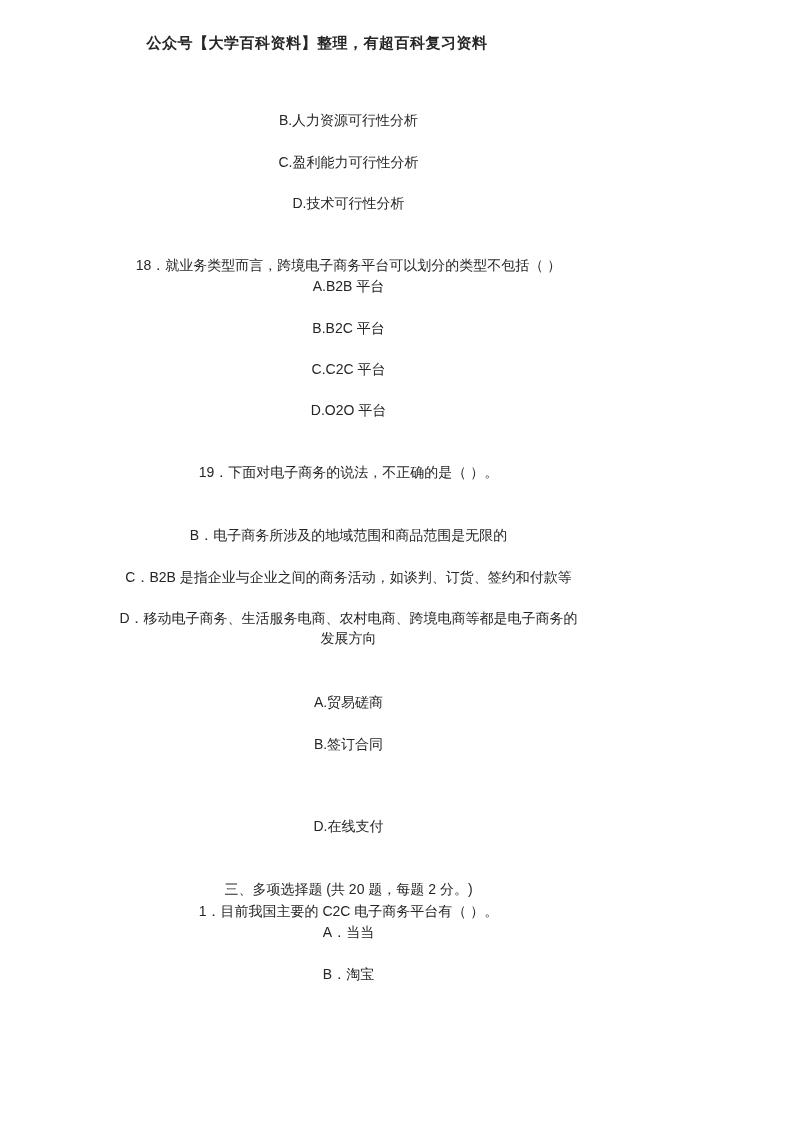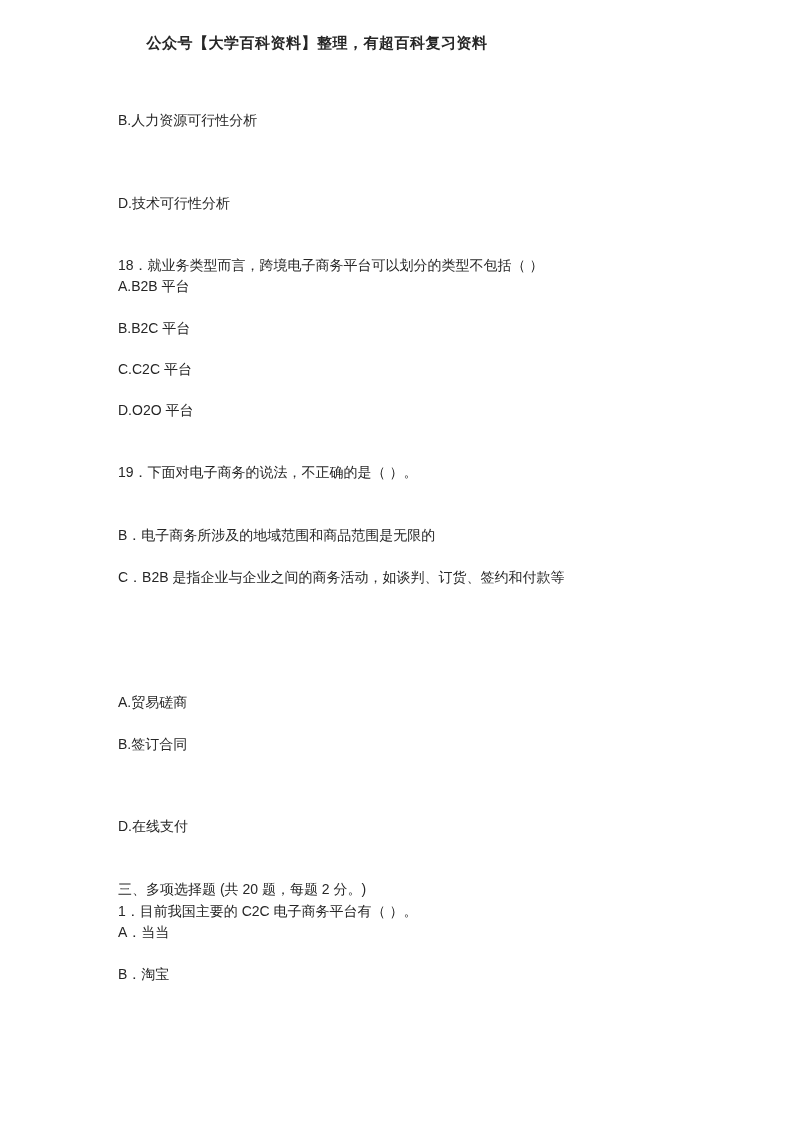--- a/index.html
+++ b/index.html
@@ -28,41 +28,44 @@
     letter-spacing: 0.5px;
   }
   .line {
     position: absolute;
     left: 118px;
     right: 55px;
     font-size: 14px;
     line-height: 20px;
     color: #262626;
     white-space: pre-wrap;
+    text-align: center;
   }
 </style>
 </head>
 <body>
 
 <div class="page">
 
   <div class="header-line">公众号【大学百科资料】整理，有超百科复习资料</div>
 
   <div class="line" style="top:110px">B.人力资源可行性分析</div>
+  <div class="line" style="top:152px">C.盈利能力可行性分析</div>
   <div class="line" style="top:193px">D.技术可行性分析</div>
 
   <div class="line" style="top:255px">18．就业务类型而言，跨境电子商务平台可以划分的类型不包括（ ）</div>
   <div class="line" style="top:276px">A.B2B 平台</div>
   <div class="line" style="top:318px">B.B2C 平台</div>
   <div class="line" style="top:359px">C.C2C 平台</div>
   <div class="line" style="top:400px">D.O2O 平台</div>
 
   <div class="line" style="top:462px">19．下面对电子商务的说法，不正确的是（ ）。</div>
   <div class="line" style="top:525px">B．电子商务所涉及的地域范围和商品范围是无限的</div>
   <div class="line" style="top:567px">C．B2B 是指企业与企业之间的商务活动，如谈判、订货、签约和付款等</div>
+  <div class="line" style="top:608px">D．移动电子商务、生活服务电商、农村电商、跨境电商等都是电子商务的发展方向</div>
 
   <div class="line" style="top:692px">A.贸易磋商</div>
   <div class="line" style="top:734px">B.签订合同</div>
   <div class="line" style="top:816px">D.在线支付</div>
 
   <div class="line" style="top:879px">三、多项选择题 (共 20 题，每题 2 分。)</div>
   <div class="line" style="top:901px">1．目前我国主要的 C2C 电子商务平台有（ ）。</div>
   <div class="line" style="top:922px">A．当当</div>
   <div class="line" style="top:964px">B．淘宝</div>
 

